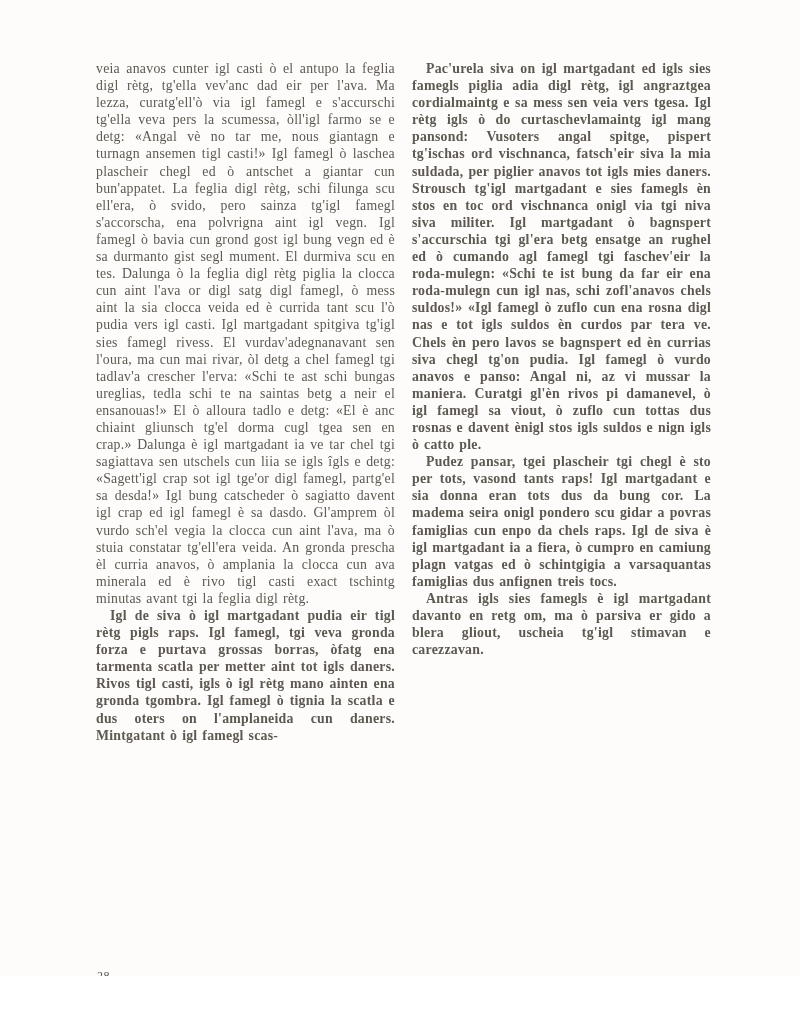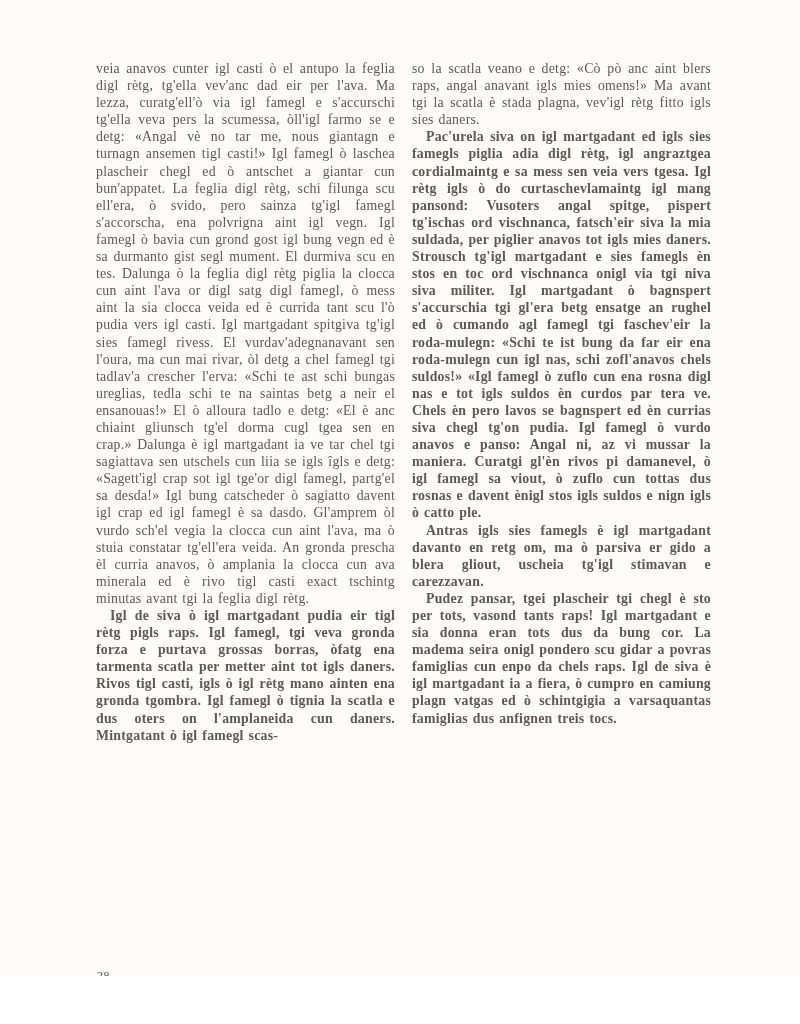--- a/index.html
+++ b/index.html
@@ -52,20 +52,19 @@
 </head>
 <body>
 
 <div class="page">
   <div class="columns">
     <div class="column">
       <p class="para">veia anavos cunter igl casti ò el antupo la feglia digl rètg, tg'ella vev'anc dad eir per l'ava. Ma lezza, curatg'ell'ò via igl famegl e s'accurschi tg'ella veva pers la scumessa, òll'igl farmo se e detg: «Angal vè no tar me, nous giantagn e turnagn ansemen tigl casti!» Igl famegl ò laschea plascheir chegl ed ò antschet a giantar cun bun'appatet. La feglia digl rètg, schi filunga scu ell'era, ò svido, pero sainza tg'igl famegl s'accorscha, ena polvrigna aint igl vegn. Igl famegl ò bavia cun grond gost igl bung vegn ed è sa durmanto gist segl mument. El durmiva scu en tes. Dalunga ò la feglia digl rètg piglia la clocca cun aint l'ava or digl satg digl famegl, ò mess aint la sia clocca veida ed è currida tant scu l'ò pudia vers igl casti. Igl martgadant spitgiva tg'igl sies famegl rivess. El vurdav'adegnanavant sen l'oura, ma cun mai rivar, òl detg a chel famegl tgi tadlav'a crescher l'erva: «Schi te ast schi bungas ureglias, tedla schi te na saintas betg a neir el ensanouas!» El ò alloura tadlo e detg: «El è anc chiaint gliunsch tg'el dorma cugl tgea sen en crap.» Dalunga è igl martgadant ia ve tar chel tgi sagiattava sen utschels cun liia se igls îgls e detg: «Sagett'igl crap sot igl tge'or digl famegl, partg'el sa desda!» Igl bung catscheder ò sagiatto davent igl crap ed igl famegl è sa dasdo. Gl'amprem òl vurdo sch'el vegia la clocca cun aint l'ava, ma ò stuia constatar tg'ell'era veida. An gronda prescha èl curria anavos, ò amplania la clocca cun ava minerala ed è rivo tigl casti exact tschintg minutas avant tgi la feglia digl rètg.</p>
       <p class="para indent">Igl de siva ò igl martgadant pudia eir tigl rètg pigls raps. Igl famegl, tgi veva gronda forza e purtava grossas borras, òfatg ena tarmenta scatla per metter aint tot igls daners. Rivos tigl casti, igls ò igl rètg mano ainten ena gronda tgombra. Igl famegl ò tignia la scatla e dus oters on l'amplaneida cun daners. Mintgatant ò igl famegl scas-</p>
     </div>
     <div class="column">
-      <p class="para">so la scatla veano e detg: «Cò pò anc aint blers raps, angal anavant igls mies omens!» Ma avant tgi la scatla è stada plagna, vev'igl rètg fitto igls sies daners.</p>
       <p class="para indent">Pac'urela siva on igl martgadant ed igls sies famegls piglia adia digl rètg, igl angraztgea cordialmaintg e sa mess sen veia vers tgesa. Igl rètg igls ò do curtaschevlamaintg igl mang pansond: Vusoters angal spitge, pispert tg'ischas ord vischnanca, fatsch'eir siva la mia suldada, per piglier anavos tot igls mies daners. Strousch tg'igl martgadant e sies famegls èn stos en toc ord vischnanca onigl via tgi niva siva militer. Igl martgadant ò bagnspert s'accurschia tgi gl'era betg ensatge an rughel ed ò cumando agl famegl tgi faschev'eir la roda-mulegn: «Schi te ist bung da far eir ena roda-mulegn cun igl nas, schi zofl'anavos chels suldos!» «Igl famegl ò zuflo cun ena rosna digl nas e tot igls suldos èn curdos par tera ve. Chels èn pero lavos se bagnspert ed èn currias siva chegl tg'on pudia. Igl famegl ò vurdo anavos e panso: Angal ni, az vi mussar la maniera. Curatgi gl'èn rivos pi damanevel, ò igl famegl sa viout, ò zuflo cun tottas dus rosnas e davent ènigl stos igls suldos e nign igls ò catto ple.</p>
+      <p class="para indent">Pudez pansar, tgei plascheir tgi chegl è sto per tots, vasond tants raps! Igl martgadant e sia donna eran tots dus da bung cor. La madema seira onigl pondero scu gidar a povras famiglias cun enpo da chels raps. Igl de siva è igl martgadant ia a fiera, ò cumpro en camiung plagn vatgas ed ò schintgigia a varsaquantas famiglias dus anfignen treis tocs.</p>
       <p class="para indent">Antras igls sies famegls è igl martgadant davanto en retg om, ma ò parsiva er gido a blera gliout, uscheia tg'igl stimavan e carezzavan.</p>
-      <p class="para indent">Pudez pansar, tgei plascheir tgi chegl è sto per tots, vasond tants raps! Igl martgadant e sia donna eran tots dus da bung cor. La madema seira onigl pondero scu gidar a povras famiglias cun enpo da chels raps. Igl de siva è igl martgadant ia a fiera, ò cumpro en camiung plagn vatgas ed ò schintgigia a varsaquantas famiglias dus anfignen treis tocs.</p>
     </div>
   </div>
   <div class="page-number">28</div>
 </div>
 
 </body></html>

